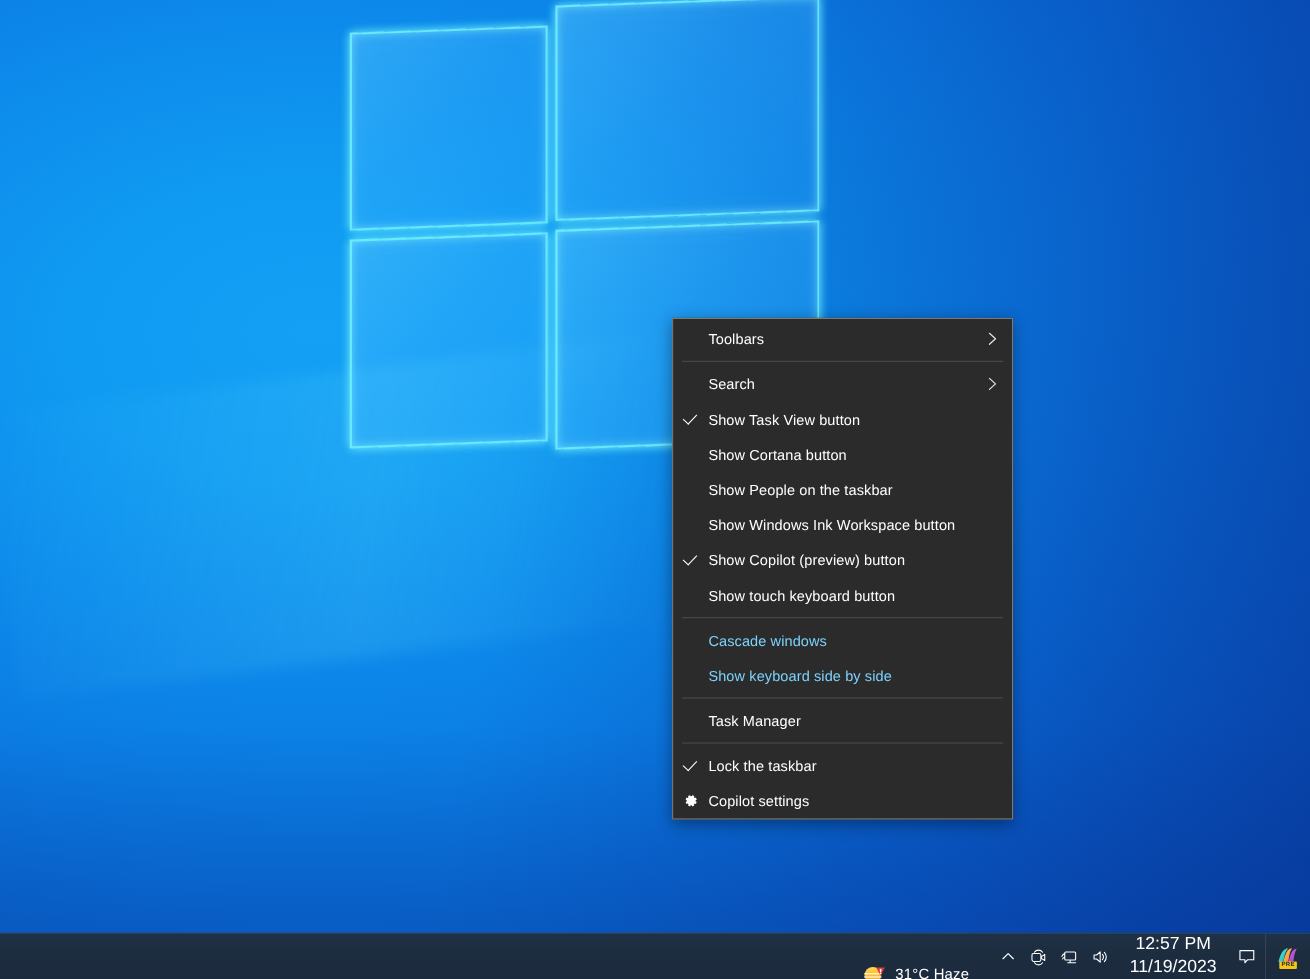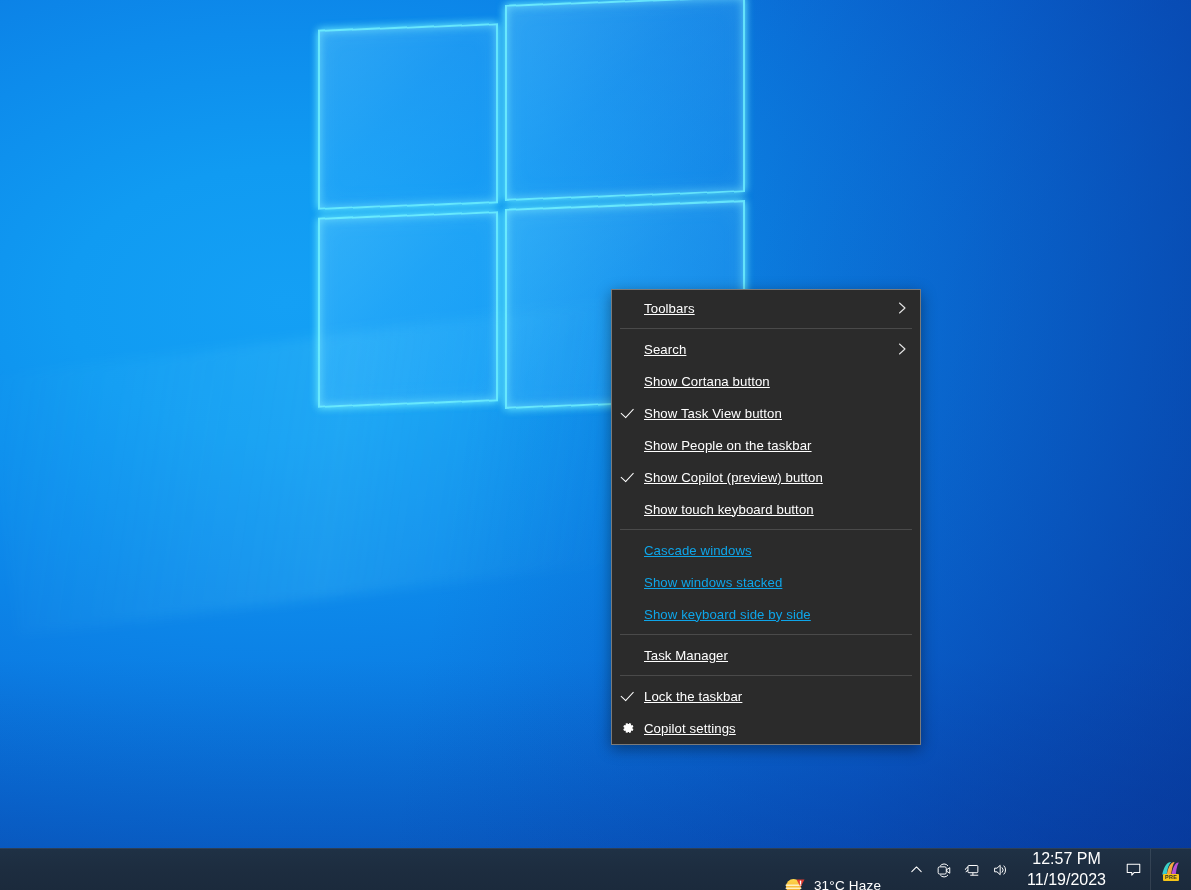--- a/index.html
+++ b/index.html
@@ -163,22 +163,22 @@
     white-space: nowrap;
   }
   .menu-item .gutter {
     width: 32px;
     min-width: 32px;
     display: flex;
     align-items: center;
     justify-content: center;
     font-size: 13px;
   }
-  .menu-item .mlabel { flex: 1; font-size: 13.2px; letter-spacing: .1px; text-decoration: underline; }
-  .menu-item.disabled .mlabel { color: #0ea5e9; }
+  .menu-item .mlabel { flex: 1; font-size: 13.2px; letter-spacing: .1px; }
+  .menu-item.disabled .mlabel { color: #7dd3fc; }
   .menu-item .chev {
     width: 16px;
     display: flex; align-items: center; justify-content: center;
     color: #e6e6e6;
   }
   .check {
     display: inline-block;
     width: 11px; height: 6px;
     border-left: 1.4px solid #ffffff;
     border-bottom: 1.4px solid #ffffff;
@@ -313,57 +313,57 @@
       <div class="menu-item">
         <span class="gutter"></span>
         <span class="mlabel">Search</span>
         <span class="chev">
           <svg width="11" height="14" viewBox="0 0 11 14">
             <path d="M2.5 2 L8 7 L2.5 12" fill="none" stroke="#e6e6e6" stroke-width="1.1" stroke-linecap="round" stroke-linejoin="round"></path>
           </svg>
         </span>
       </div>
       <div class="menu-item">
-        <span class="gutter"></span>
-        <span class="mlabel">Show Cortana button</span>
-        <span class="chev"></span>
-      </div>
-      <div class="menu-item">
         <span class="gutter">
           <span class="check"></span>
         </span>
         <span class="mlabel">Show Task View button</span>
         <span class="chev"></span>
       </div>
       <div class="menu-item">
         <span class="gutter"></span>
+        <span class="mlabel">Show Cortana button</span>
+        <span class="chev"></span>
+      </div>
+      <div class="menu-item">
+        <span class="gutter"></span>
         <span class="mlabel">Show People on the taskbar</span>
+        <span class="chev"></span>
+      </div>
+      <div class="menu-item">
+        <span class="gutter"></span>
+        <span class="mlabel">Show Windows Ink Workspace button</span>
         <span class="chev"></span>
       </div>
       <div class="menu-item">
         <span class="gutter">
           <span class="check"></span>
         </span>
         <span class="mlabel">Show Copilot (preview) button</span>
         <span class="chev"></span>
       </div>
       <div class="menu-item">
         <span class="gutter"></span>
         <span class="mlabel">Show touch keyboard button</span>
         <span class="chev"></span>
       </div>
       <div class="menu-sep"></div>
       <div class="menu-item disabled">
         <span class="gutter"></span>
         <span class="mlabel">Cascade windows</span>
-        <span class="chev"></span>
-      </div>
-      <div class="menu-item disabled">
-        <span class="gutter"></span>
-        <span class="mlabel">Show windows stacked</span>
         <span class="chev"></span>
       </div>
       <div class="menu-item disabled">
         <span class="gutter"></span>
         <span class="mlabel">Show keyboard side by side</span>
         <span class="chev"></span>
       </div>
       <div class="menu-sep"></div>
       <div class="menu-item">
         <span class="gutter"></span>

